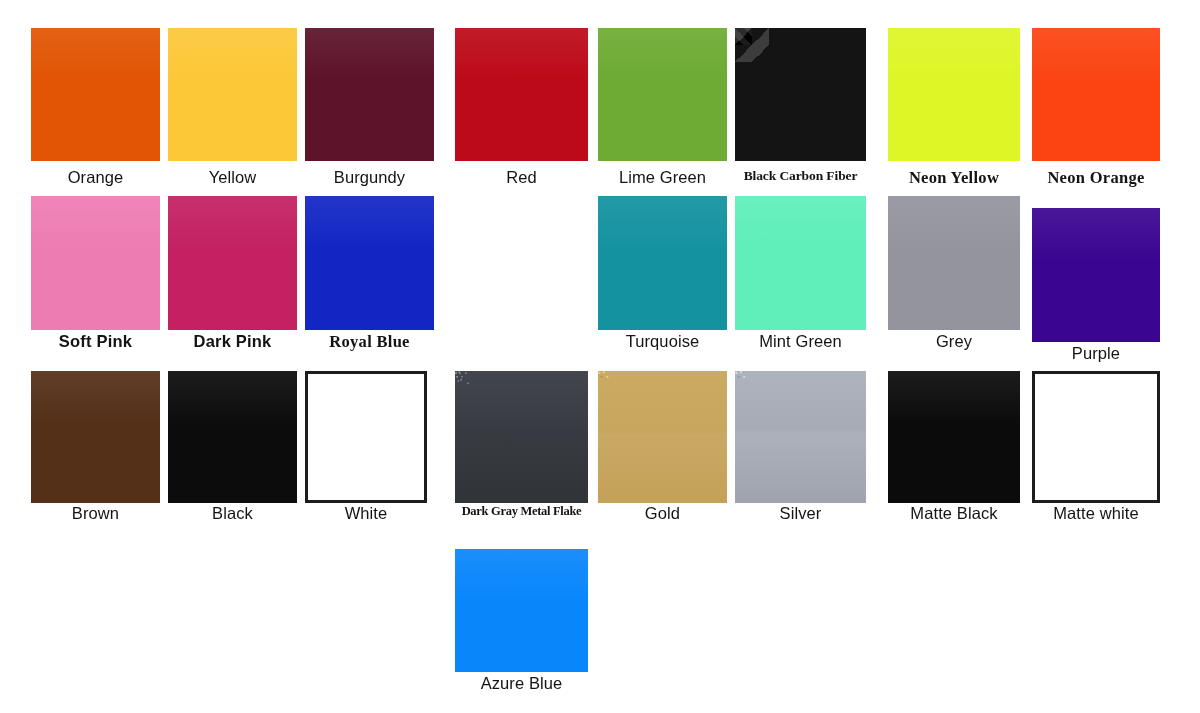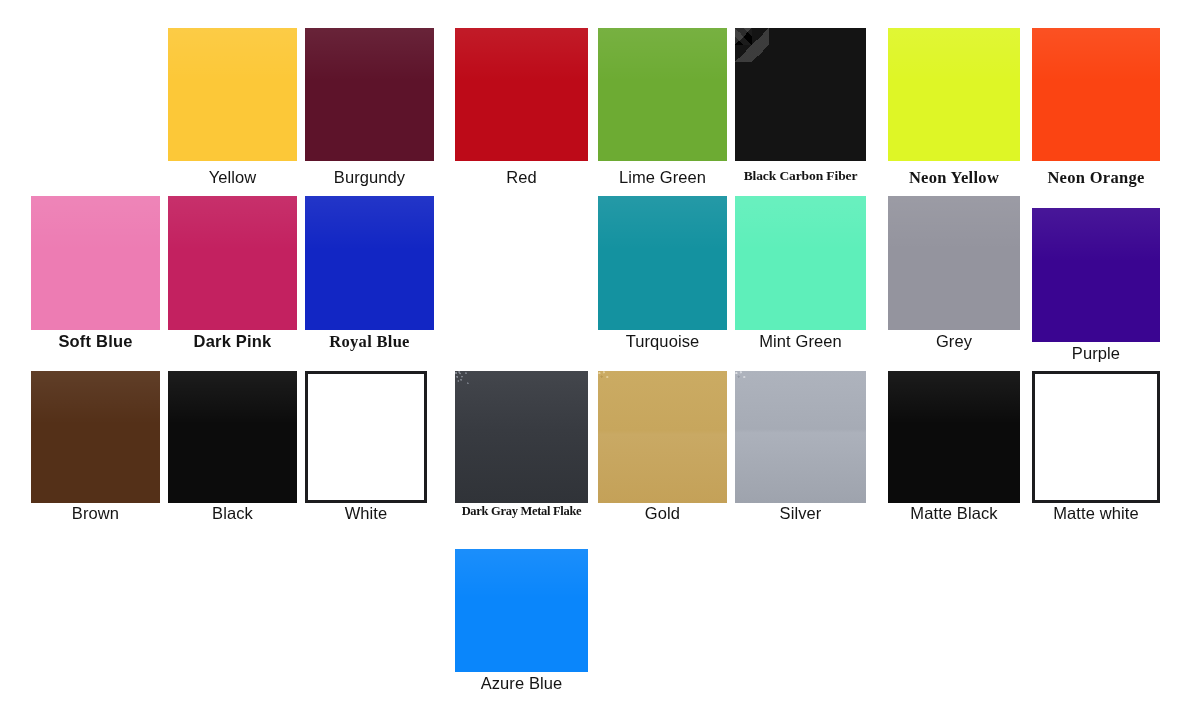--- a/index.html
+++ b/index.html
@@ -128,20 +128,24 @@
     position: absolute;
     left: 0; top: 0; right: 0; bottom: 0;
     background: linear-gradient(180deg, rgba(255,255,255,.07) 0%, rgba(255,255,255,0) 40%);
     pointer-events: none;
   }
 </style>
 </head>
 <body>
 
 <div id="chart">
+    <div class="swatch-cell" style="left: 31px; top: 28px; width: 129px; height: 165px;">
+      <div class="swatch fx-plain fx-sheen" title="Orange" style="height: 133px; background: rgb(225, 85, 4);"></div>
+      <div class="swatch-label lab-sans" style="top: 141px;">Orange</div>
+    </div>
     <div class="swatch-cell" style="left: 168px; top: 28px; width: 129px; height: 165px;">
       <div class="swatch fx-plain fx-sheen" title="Yellow" style="height: 133px; background: rgb(252, 200, 56);"></div>
       <div class="swatch-label lab-sans" style="top: 141px;">Yellow</div>
     </div>
     <div class="swatch-cell" style="left: 305px; top: 28px; width: 129px; height: 165px;">
       <div class="swatch fx-plain fx-sheen" title="Burgundy" style="height: 133px; background: rgb(93, 19, 42);"></div>
       <div class="swatch-label lab-sans" style="top: 141px;">Burgundy</div>
     </div>
     <div class="swatch-cell" style="left: 455px; top: 28px; width: 133px; height: 165px;">
       <div class="swatch fx-plain fx-sheen" title="Red" style="height: 133px; background: rgb(189, 10, 24);"></div>
@@ -158,21 +162,21 @@
     <div class="swatch-cell" style="left: 888px; top: 28px; width: 132px; height: 165px; padding-left: 43px;">
       <div class="swatch fx-plain fx-sheen" title="Neon Yellow" style="height: 133px; background: rgb(222, 246, 38);"></div>
       <div class="swatch-label lab-serif-bold" style="top: 141px;">Neon Yellow</div>
     </div>
     <div class="swatch-cell" style="left: 1032px; top: 28px; width: 128px; height: 165px;">
       <div class="swatch fx-plain fx-sheen" title="Neon Orange" style="height: 133px; background: rgb(251, 68, 18);"></div>
       <div class="swatch-label lab-serif-bold" style="top: 141px;">Neon Orange</div>
     </div>
     <div class="swatch-cell" style="left: 31px; top: 196px; width: 129px; height: 161px;">
       <div class="swatch fx-plain fx-sheen" title="Soft Pink" style="height: 134px; background: rgb(237, 124, 179);"></div>
-      <div class="swatch-label lab-sans-bold" style="top: 137px;">Soft Blue</div>
+      <div class="swatch-label lab-sans-bold" style="top: 137px;">Soft Pink</div>
     </div>
     <div class="swatch-cell" style="left: 168px; top: 196px; width: 129px; height: 161px;">
       <div class="swatch fx-plain fx-sheen" title="Dark Pink" style="height: 134px; background: rgb(195, 33, 96);"></div>
       <div class="swatch-label lab-sans-bold" style="top: 137px;">Dark Pink</div>
     </div>
     <div class="swatch-cell" style="left: 305px; top: 196px; width: 129px; height: 161px;">
       <div class="swatch fx-plain fx-sheen" title="Royal Blue" style="height: 134px; background: rgb(18, 38, 196);"></div>
       <div class="swatch-label lab-serif-bold" style="top: 137px;">Royal Blue</div>
     </div>
     <div class="swatch-cell" style="left: 598px; top: 196px; width: 129px; height: 161px;">

